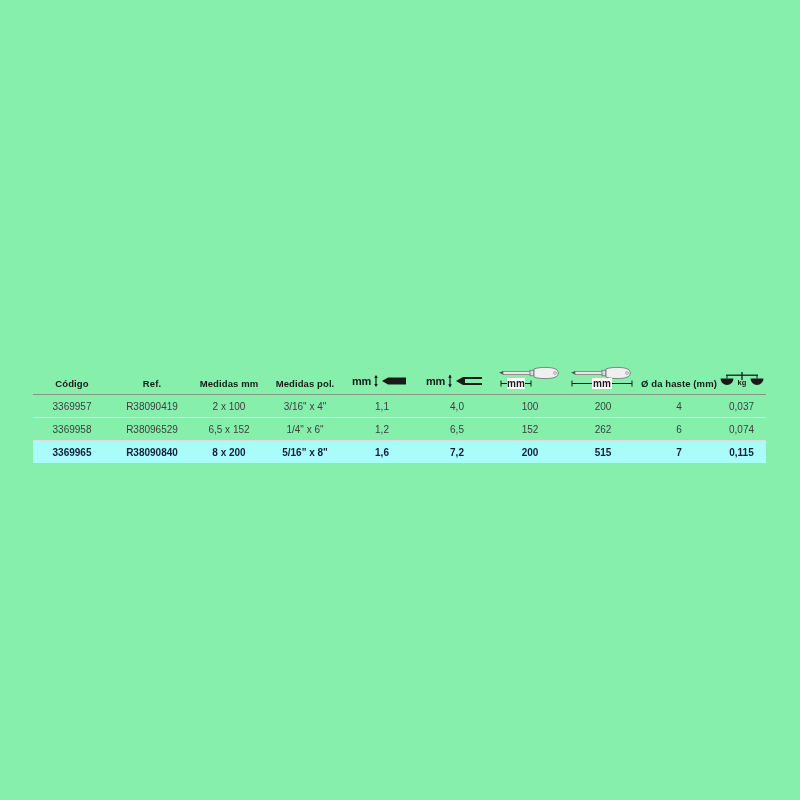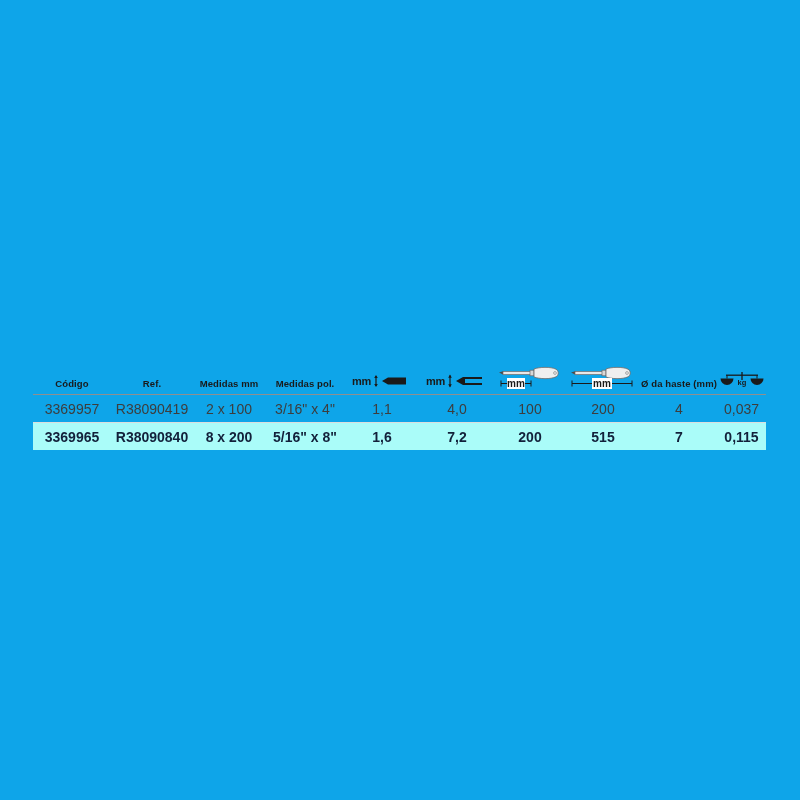--- a/index.html
+++ b/index.html
@@ -12,21 +12,21 @@
     height: 800px;
     background: #ffffff;
     font-family: "Liberation Sans", sans-serif;
     overflow: hidden;
   }
 
   #page {
     position: relative;
     width: 800px;
     height: 800px;
-    background: #0ea5e9;
+    background: #86efac;
   }
 
   
   .spec-table-wrap {
     position: absolute;
     left: 33px;
     top: 363px;
     width: 733px;
   }
 
@@ -57,21 +57,21 @@
     vertical-align: bottom;
     height: 26px;
     letter-spacing: 0.1px;
   }
 
   table.spec-table thead tr {
     border-bottom: 1.4px solid #8f8f8f;
   }
 
   table.spec-table td {
-    font-size: 14px;
+    font-size: 10px;
     color: #3d3d3d;
     text-align: center;
     padding: 5.5px 0 5.5px 0;
     vertical-align: middle;
     border-bottom: 0.8px solid #dddddd;
   }
 
   table.spec-table tbody tr.row-highlight {
     background: #aafcf9;
     padding-left: 12px;
@@ -252,20 +252,32 @@
           <td>2 x 100</td>
           <td>3/16" x 4"</td>
           <td>1,1</td>
           <td>4,0</td>
           <td>100</td>
           <td>200</td>
           <td>4</td>
           <td>0,037</td>
         </tr>
 
+        <tr>
+          <td>3369958</td>
+          <td>R38096529</td>
+          <td>6,5 x 152</td>
+          <td>1/4" x 6"</td>
+          <td>1,2</td>
+          <td>6,5</td>
+          <td>152</td>
+          <td>262</td>
+          <td>6</td>
+          <td>0,074</td>
+        </tr>
 
         <tr class="row-highlight">
           <td>3369965</td>
           <td>R38090840</td>
           <td>8 x 200</td>
           <td>5/16" x 8"</td>
           <td>1,6</td>
           <td>7,2</td>
           <td>200</td>
           <td>515</td>

